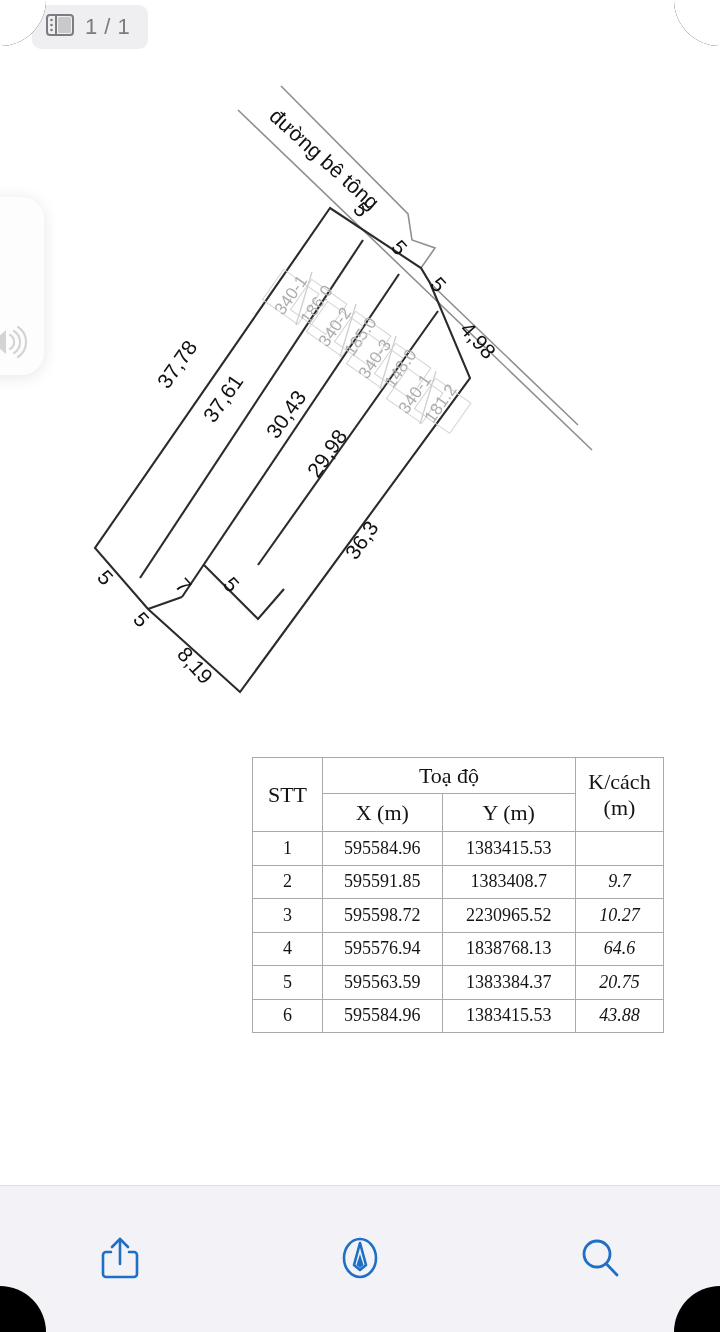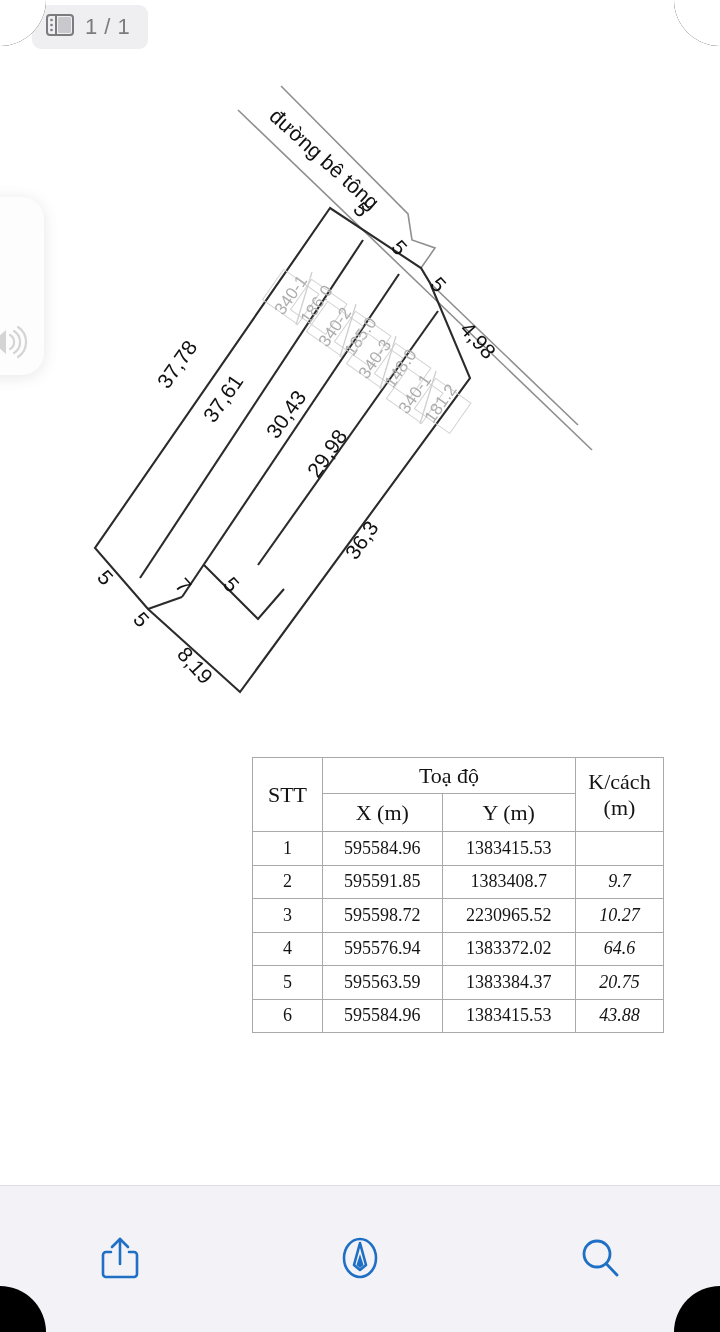--- a/index.html
+++ b/index.html
@@ -281,21 +281,21 @@
         </tr>
         <tr>
           <td class="r-cell">3</td>
           <td class="r-cell">595598.72</td>
           <td class="r-cell">2230965.52</td>
           <td class="kc-cell no-top no-bottom">10.27</td>
         </tr>
         <tr>
           <td class="r-cell">4</td>
           <td class="r-cell">595576.94</td>
-          <td class="r-cell">1383372.02</td>
+          <td class="r-cell">1838768.13</td>
           <td class="kc-cell no-top no-bottom">64.6</td>
         </tr>
         <tr>
           <td class="r-cell">5</td>
           <td class="r-cell">595563.59</td>
           <td class="r-cell">1383384.37</td>
           <td class="kc-cell no-top no-bottom">20.75</td>
         </tr>
         <tr>
           <td class="r-cell">6</td>

